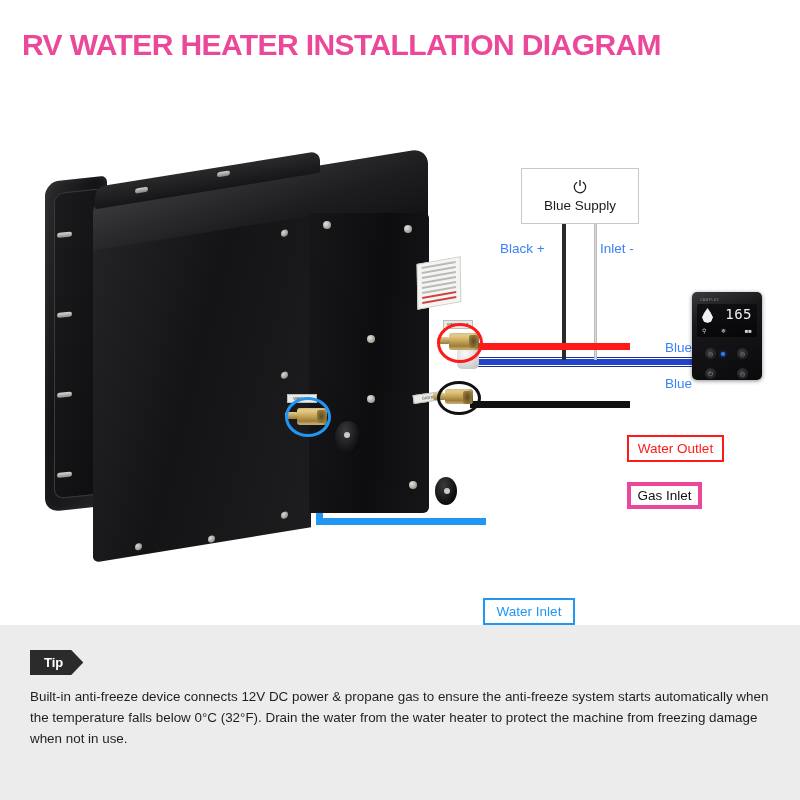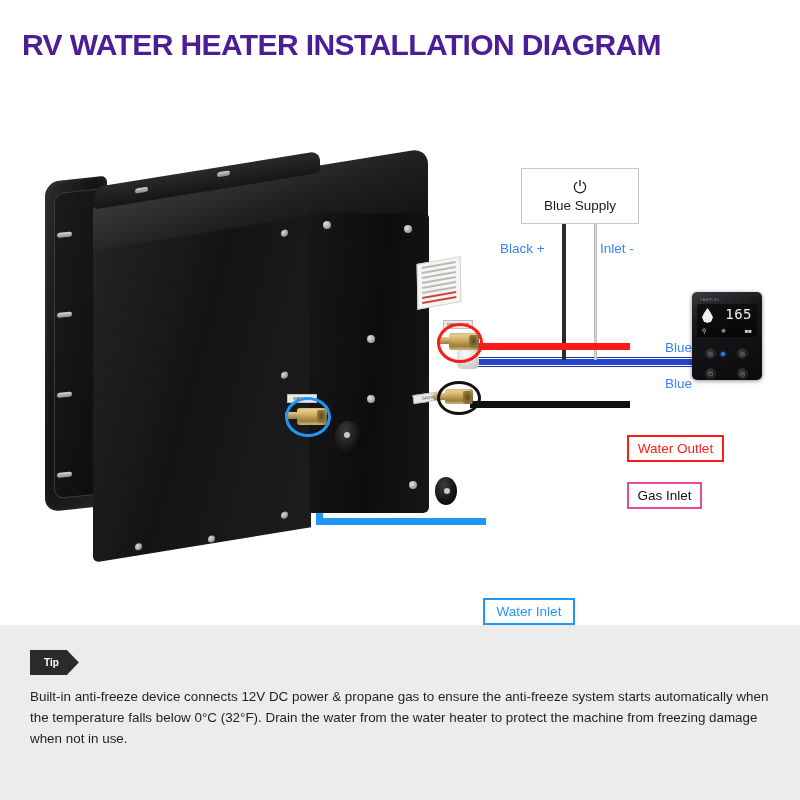--- a/index.html
+++ b/index.html
@@ -14,21 +14,21 @@
   }
 
   
   #page-title {
     position: absolute;
     left: 22px;
     top: 28px;
     font-size: 30px;
     font-weight: bold;
     letter-spacing: -0.6px;
-    color: #4c1d95;
+    color: #ec4899;
     white-space: nowrap;
   }
 
   
   #diagram-stage {
     position: absolute;
     left: 0; top: 90px;
     width: 800px; height: 535px;
     background: #ffffff;
   }
@@ -219,21 +219,21 @@
   #water-outlet-box {
     left: 627px; top: 345px;
     width: 97px; height: 27px;
     border: 2px solid #ff1a1a;
     color: #ff1a1a;
     font-size: 13.5px;
   }
   #gas-inlet-box {
     left: 627px; top: 392px;
     width: 75px; height: 27px;
-    border: 2px solid #ec4899;
+    border: 4px solid #ec4899;
     color: #111111;
     font-size: 13.5px;
   }
   #water-inlet-box {
     left: 483px; top: 508px;
     width: 92px; height: 27px;
     border: 2px solid #2196f3;
     color: #2196f3;
     font-size: 13.5px;
   }
@@ -313,21 +313,21 @@
     width: 800px; height: 175px;
     background: #ececec;
   }
   #tip-badge {
     position: absolute;
     left: 30px; top: 650px;
     height: 25px;
     padding: 0 20px 0 14px;
     background: #2b2b2b;
     color: #ffffff;
-    font-size: 10px;
+    font-size: 13px;
     font-weight: bold;
     display: flex;
     align-items: center;
     clip-path: polygon(0 0, calc(100% - 12px) 0, 100% 50%, calc(100% - 12px) 100%, 0 100%);
   }
   #tip-body {
     position: absolute;
     left: 30px; top: 686px;
     width: 752px;
     font-size: 13.4px;

